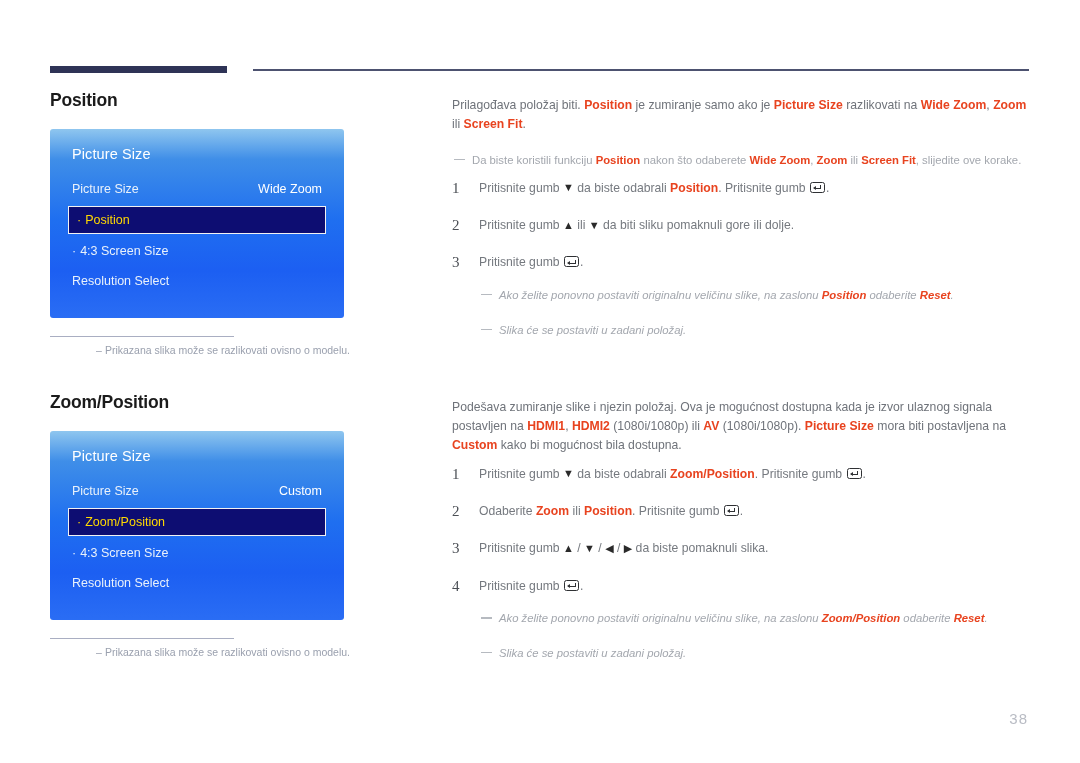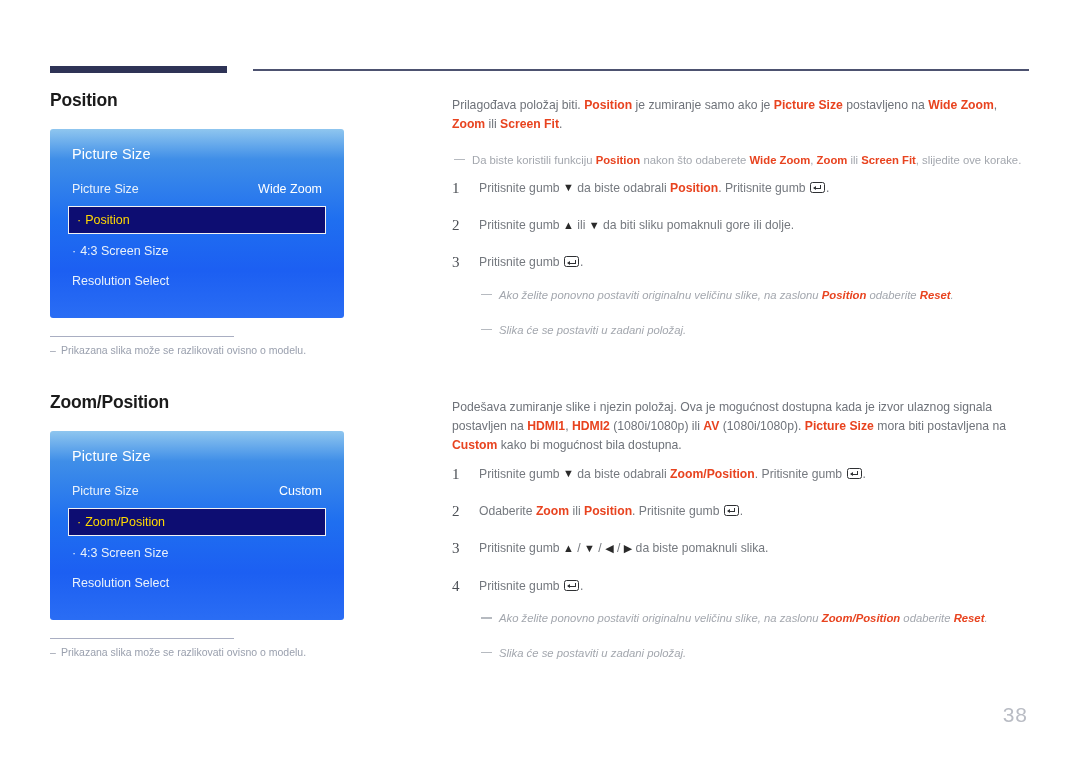--- a/index.html
+++ b/index.html
@@ -111,20 +111,21 @@
     border: 1.5px solid #f2f2f2;
     box-sizing: border-box;
     color: #ffd900;
   }
   .osd-row.highlight .osd-label { color: #ffd900; }
 
   
   .foot-block {
     margin-top: 18px;
     width: 300px;
+    text-align: right;
   }
   .foot-rule {
     width: 184px; height: 1.4px;
     background: #a9aec2;
     margin-bottom: 7px;
   }
   .foot-text {
     font-size: 10.5px;
     color: #9aa0ae;
     white-space: nowrap;
@@ -218,21 +219,21 @@
     width: 0; height: 0;
     border-top: 2.6px solid transparent;
     border-bottom: 2.6px solid transparent;
     border-right: 3.2px solid #2f3134;
   }
 
   
   .page-number {
     position: absolute;
     right: 52px; bottom: 36px;
-    font-size: 21px;
+    font-size: 15px;
     color: #b9bcc4;
     font-family: "Liberation Sans", sans-serif;
     letter-spacing: 1px;
   }
 </style>
 </head>
 <body>
 
 <div class="top-rules">
   <div class="rule-thick"></div>
@@ -271,21 +272,21 @@
     <div class="foot-block">
       <div class="foot-rule"></div>
       <div class="foot-text">
         <span class="dash">–</span><span>Prikazana slika može se razlikovati ovisno o modelu.</span>
       </div>
     </div>
   </div>
 
   <div class="right-col">
     <p class="para">
-      <span>Prilagođava položaj biti. </span><b class="k">Position</b><span> je zumiranje samo ako je </span><b class="k">Picture Size</b><span> postavljeno na </span><b class="k">Wide Zoom</b><span>, </span><b class="k">Zoom</b><span> ili </span><b class="k">Screen Fit</b><span>.</span>
+      <span>Prilagođava položaj biti. </span><b class="k">Position</b><span> je zumiranje samo ako je </span><b class="k">Picture Size</b><span> razlikovati na </span><b class="k">Wide Zoom</b><span>, </span><b class="k">Zoom</b><span> ili </span><b class="k">Screen Fit</b><span>.</span>
     </p>
 
     <p class="nb">
       <span>Da biste koristili funkciju </span><b class="k">Position</b><span> nakon što odaberete </span><b class="k">Wide Zoom</b><span>, </span><b class="k">Zoom</b><span> ili </span><b class="k">Screen Fit</b><span>, slijedite ove korake.</span>
     </p>
 
     <div class="steps">
       <div class="step">
         <span class="num">1</span>
         <span>Pritisnite gumb </span><span class="tri">▼</span><span> da biste odabrali </span><b class="k">Position</b><span>. Pritisnite gumb </span><span class="enterkey"></span><span>.</span>

